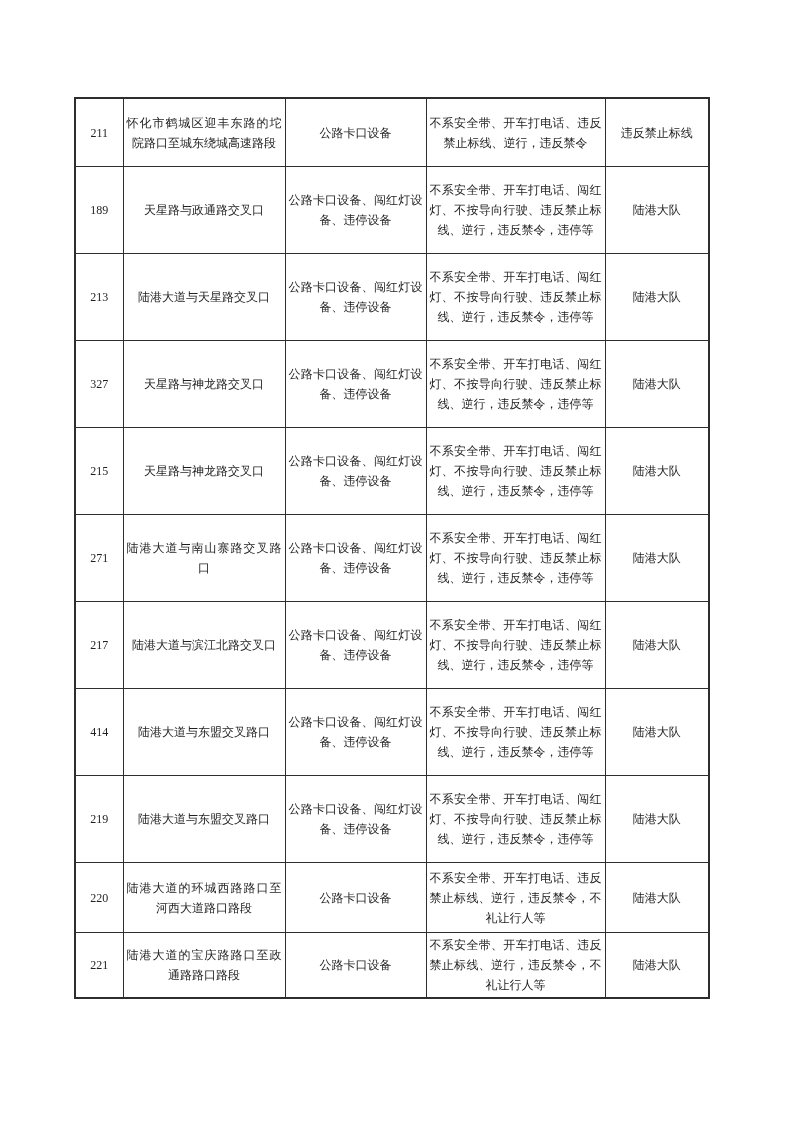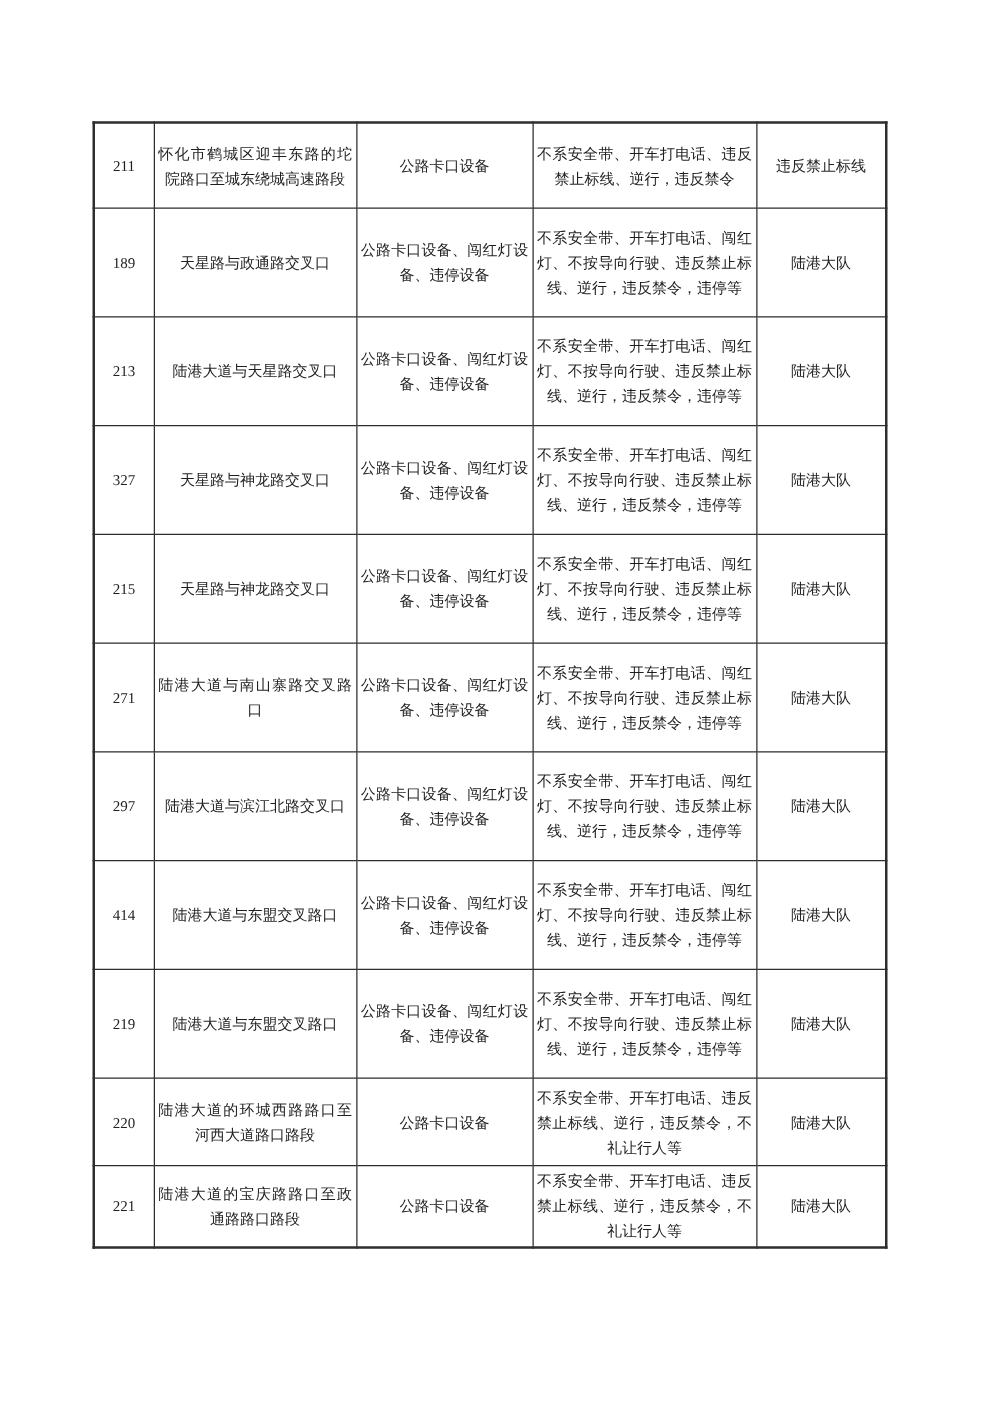--- a/index.html
+++ b/index.html
@@ -100,21 +100,21 @@
           <td class="col-dept">陆港大队</td>
         </tr>
         <tr>
           <td class="col-num">271</td>
           <td class="col-loc">陆港大道与南山寨路交叉路口</td>
           <td class="col-equip">公路卡口设备、闯红灯设备、违停设备</td>
           <td class="col-viol">不系安全带、开车打电话、闯红灯、不按导向行驶、违反禁止标线、逆行，违反禁令，违停等</td>
           <td class="col-dept">陆港大队</td>
         </tr>
         <tr>
-          <td class="col-num">297</td>
+          <td class="col-num">217</td>
           <td class="col-loc">陆港大道与滨江北路交叉口</td>
           <td class="col-equip">公路卡口设备、闯红灯设备、违停设备</td>
           <td class="col-viol">不系安全带、开车打电话、闯红灯、不按导向行驶、违反禁止标线、逆行，违反禁令，违停等</td>
           <td class="col-dept">陆港大队</td>
         </tr>
         <tr>
           <td class="col-num">414</td>
           <td class="col-loc">陆港大道与东盟交叉路口</td>
           <td class="col-equip">公路卡口设备、闯红灯设备、违停设备</td>
           <td class="col-viol">不系安全带、开车打电话、闯红灯、不按导向行驶、违反禁止标线、逆行，违反禁令，违停等</td>

